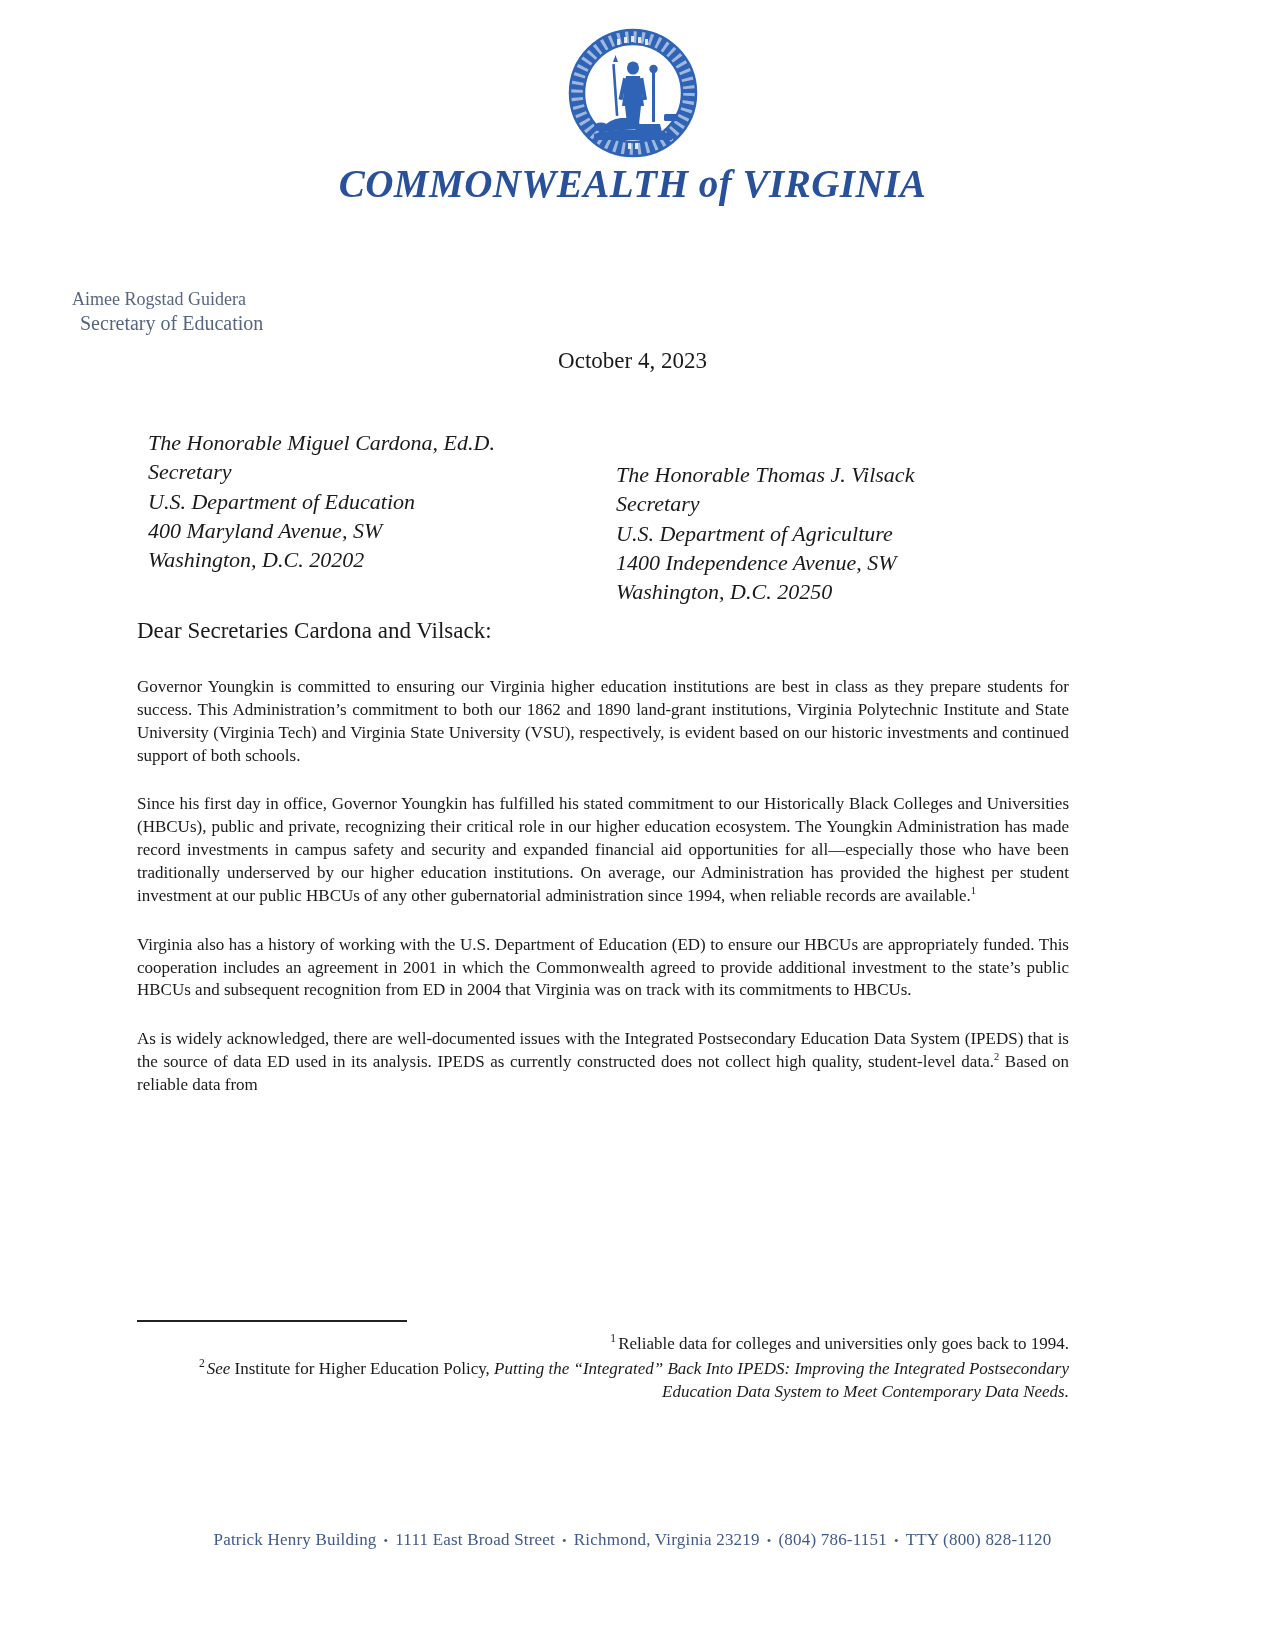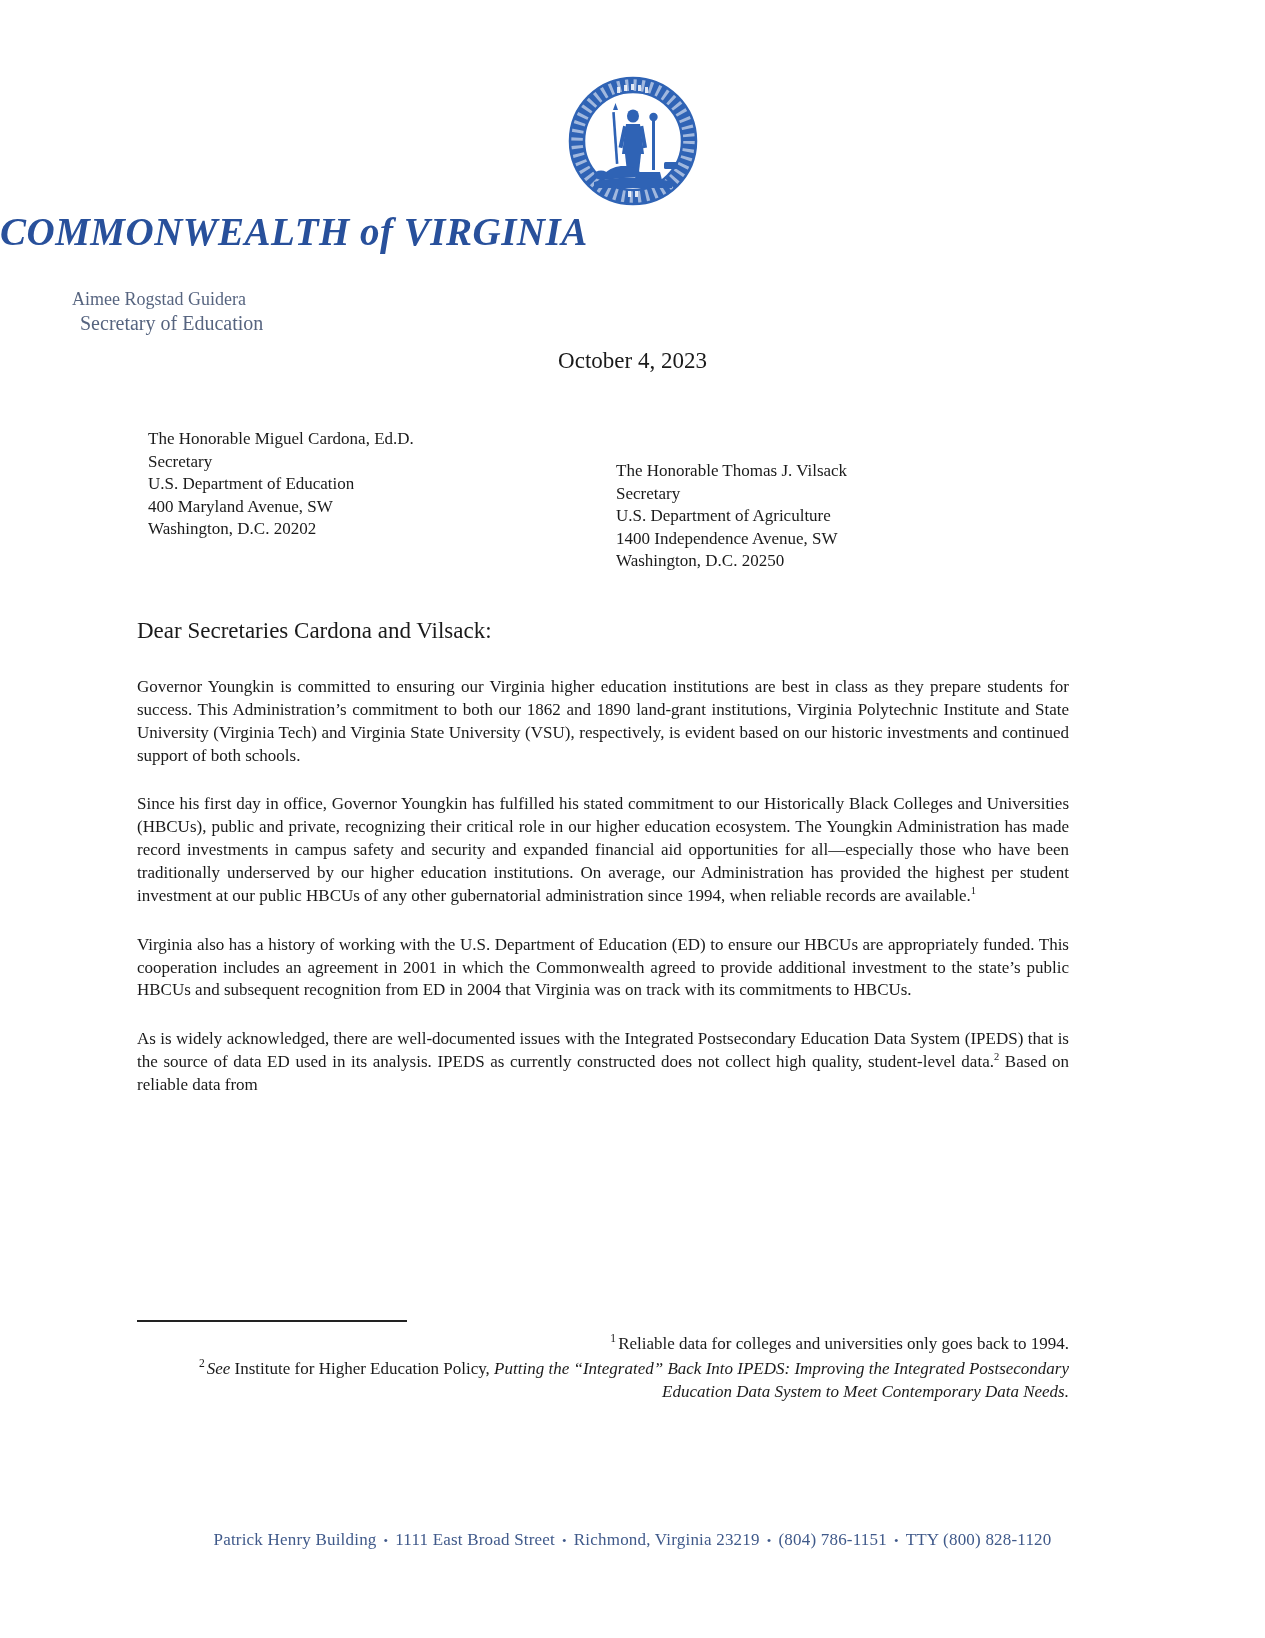--- a/index.html
+++ b/index.html
@@ -19,22 +19,22 @@
     width: 1265px;
     height: 1638px;
     position: relative;
     box-sizing: border-box;
     padding: 0;
     background: #fff;
   }
 
   
   .letterhead {
-    text-align: left;
-    padding-top: 76px;
+    text-align: center;
+    padding-top: 28px;
   }
   .seal {
     width: 130px;
     height: 130px;
     margin: 0 auto 6px auto;
     display: block;
   }
   .lh-title {
     font-size: 39px;
     font-weight: bold;
@@ -74,22 +74,23 @@
     font-size: 23px;
   }
   .recipients {
     position: absolute;
     left: 148px;
     top: 428px;
     width: 960px;
     display: flex;
   }
   .recip-col {
-    font-size: 17px;
+    font-size: 22px;
     line-height: 1.33;
+    font-style: italic;
   }
   .recip-col.left { width: 468px; }
   .recip-col.right { width: 460px; margin-top: 32px; }
   .recip-col div { white-space: nowrap; }
 
   .salutation {
     position: absolute;
     left: 137px;
     top: 618px;
     font-size: 23px;

